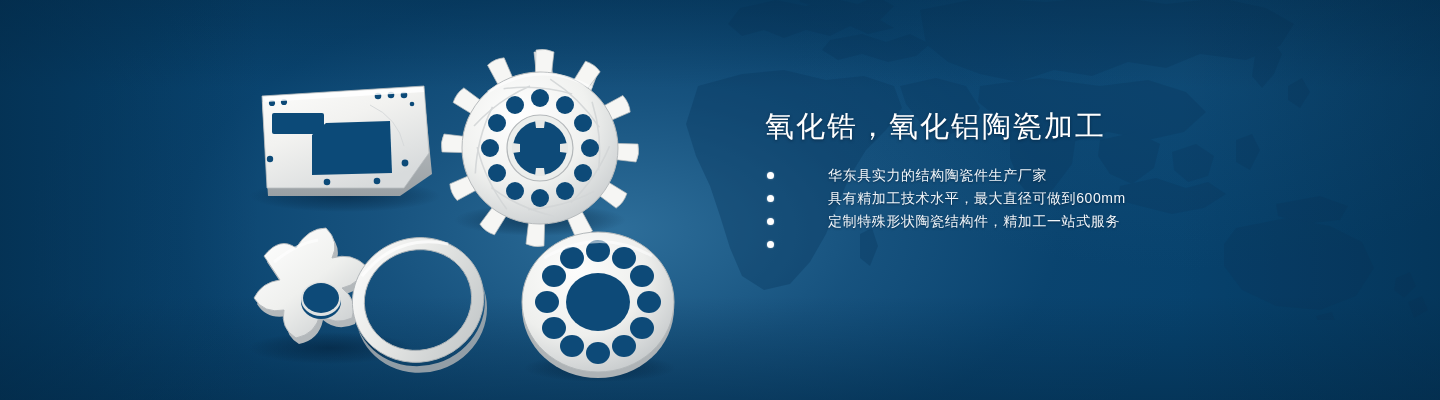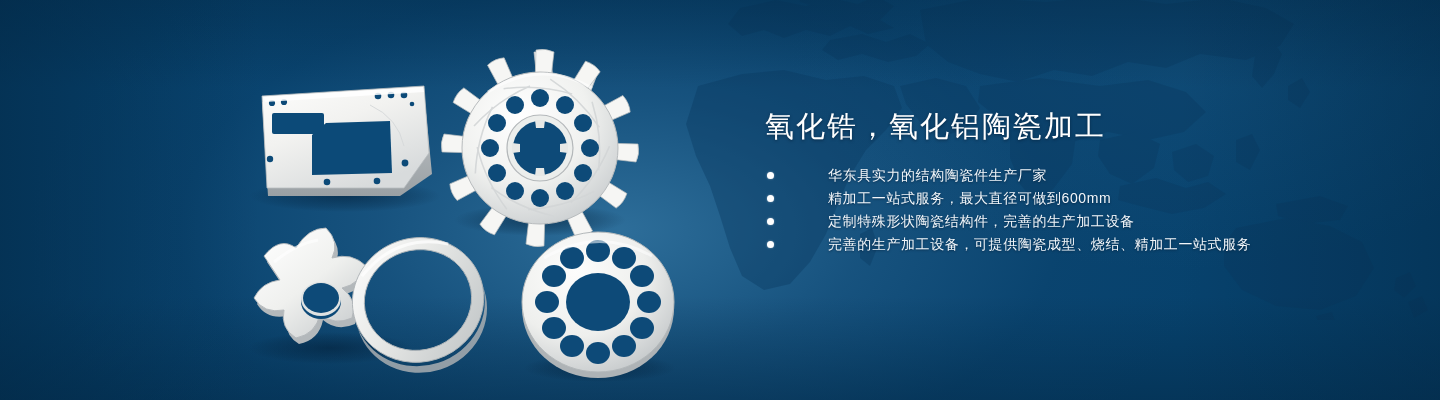--- a/index.html
+++ b/index.html
@@ -304,25 +304,24 @@
 
   <div class="textblock">
     <h1 class="headline">氧化锆，氧化铝陶瓷加工</h1>
     <ul class="bullets">
       <li class="bullet">
         <span class="dot"></span>
         <span class="bullet-text">华东具实力的结构陶瓷件生产厂家</span>
       </li>
       <li class="bullet">
         <span class="dot"></span>
-        <span class="bullet-text">精加工一站式服务，最大直径可做到600mm</span>
+        <span class="bullet-text">具有精加工技术水平，最大直径可做到600mm</span>
       </li>
       <li class="bullet">
         <span class="dot"></span>
-        <span class="bullet-text">定制特殊形状陶瓷结构件，完善的生产加工设备</span>
+        <span class="bullet-text">定制特殊形状陶瓷结构件，精加工一站式服务</span>
       </li>
       <li class="bullet">
         <span class="dot"></span>
-        <span class="bullet-text">完善的生产加工设备，可提供陶瓷成型、烧结、精加工一站式服务</span>
       </li>
     </ul>
   </div>
 </div>
 
 </body></html>

